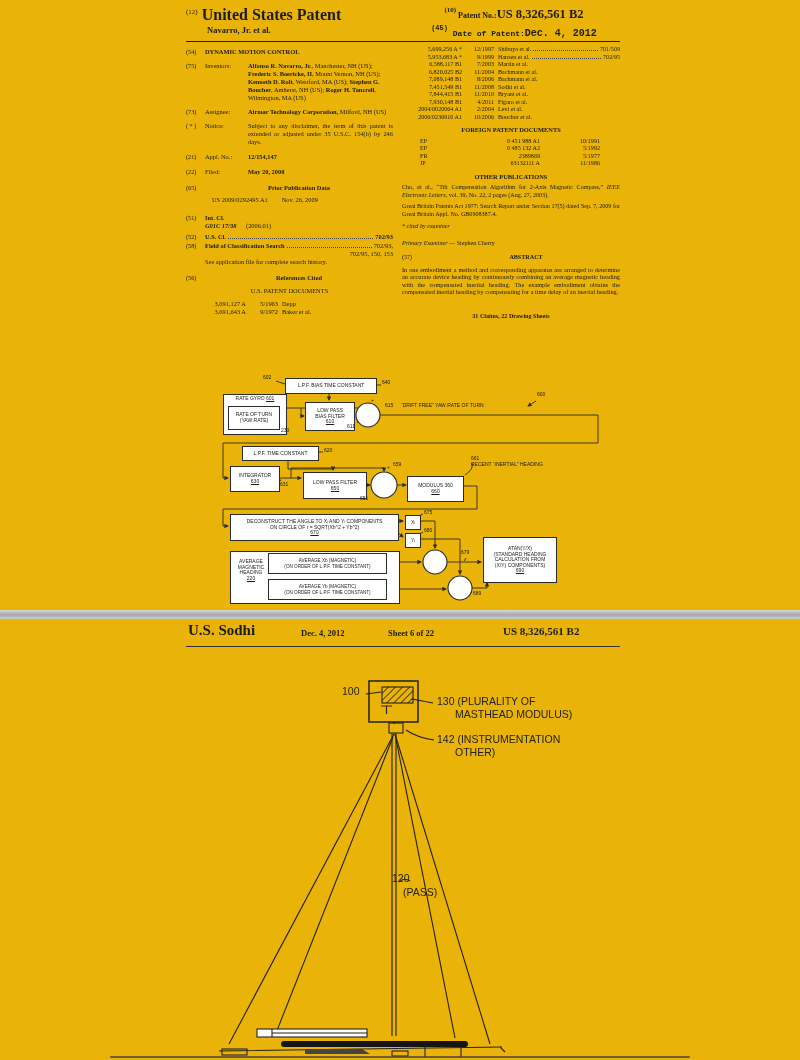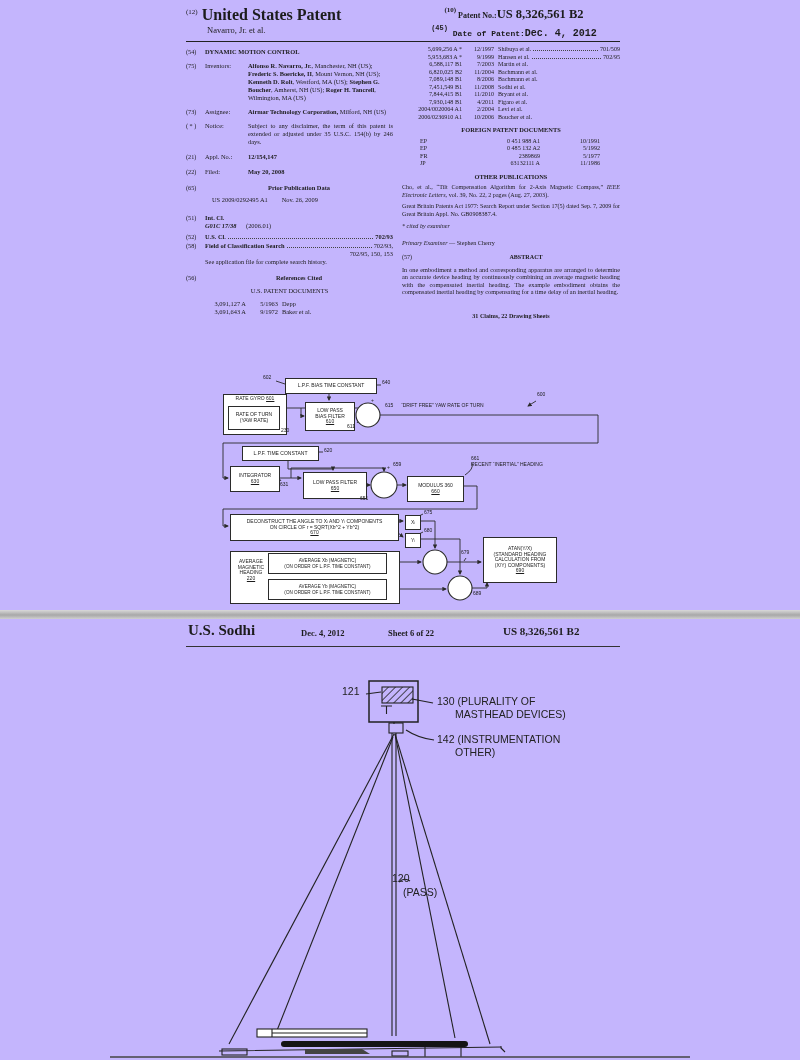--- a/index.html
+++ b/index.html
@@ -1,26 +1,26 @@
 <!DOCTYPE html>
 <html><head>
 <meta charset="utf-8">
 <style>
   html,body{margin:0;padding:0;background:#fff;}
-  .page{position:relative;width:800px;height:1060px;background:#c4b5fd;overflow:hidden;
+  .page{position:relative;width:800px;height:1060px;background:#eab308;overflow:hidden;
         font-family:"Liberation Serif",serif;color:#1c1c1c;}
   .abs{position:absolute;}
   .b{font-weight:bold;} .i{font-style:italic;} .u{text-decoration:underline;}
   .ctr{text-align:center;}
   
   .p1hdr{left:186px;top:6px;width:434px;}
   .hdr-flex{display:flex;justify-content:space-between;}
   .kind{font-size:7px;vertical-align:6px;}
   .ttl{font-size:16px;font-weight:bold;}
-  .subttl{font-size:8.5px;font-weight:normal;margin-left:21px;margin-top:1px;}
+  .subttl{font-size:8.5px;font-weight:bold;margin-left:21px;margin-top:1px;}
   .hr-lbl{font-size:8px;font-weight:bold;}
   .hr-big{font-size:12.5px;font-weight:bold;}
   .hr-row{display:flex;justify-content:center;width:212px;align-items:baseline;}
   .hdr-rule{left:186px;top:41px;width:434px;border-top:1.4px solid #222;}
   
   .col-left{left:186px;top:48px;width:207px;font-size:6.4px;line-height:8px;}
   .col-right{left:402px;top:46px;width:218px;font-size:6.1px;line-height:7.5px;}
   .lrow{display:grid;grid-template-columns:19px 1fr;margin-bottom:6px;}
   .lrow3{display:grid;grid-template-columns:19px 43px 1fr;margin-bottom:6px;}
   .num{font-size:6.2px;}
@@ -418,21 +418,21 @@
       <path d="M219 1051 L502 1047 M500 1047 L505 1052"></path>
       <rect x="222" y="1049" width="25" height="6"></rect>
       <rect x="392" y="1051" width="16" height="5"></rect>
       <path d="M425 1047 V1057 M461 1046 V1057"></path>
     </g>
     <rect x="281" y="1041" width="187" height="6" rx="3" fill="#151515"></rect>
     <polygon points="305,1049 362,1049 370,1054 305,1054" fill="#444"></polygon>
     <line x1="110" y1="1057" x2="690" y2="1057" stroke="#444" stroke-width="1.3"></line>
   </svg>
 
-  <div class="boat-lab" style="left:342px;top:685px;">121</div>
+  <div class="boat-lab" style="left:342px;top:685px;">100</div>
   <div class="boat-lab" style="left:437px;top:695px;">130 (PLURALITY OF</div>
-  <div class="boat-lab" style="left:455px;top:708px;">MASTHEAD DEVICES)</div>
+  <div class="boat-lab" style="left:455px;top:708px;">MASTHEAD MODULUS)</div>
   <div class="boat-lab" style="left:437px;top:733px;">142 (INSTRUMENTATION</div>
   <div class="boat-lab" style="left:455px;top:746px;">OTHER)</div>
   <div class="boat-lab" style="left:392px;top:872px;text-align:right;">120</div>
   <div class="boat-lab" style="left:403px;top:886px;">(PASS)</div>
 
 </div>
 
 </body></html>

